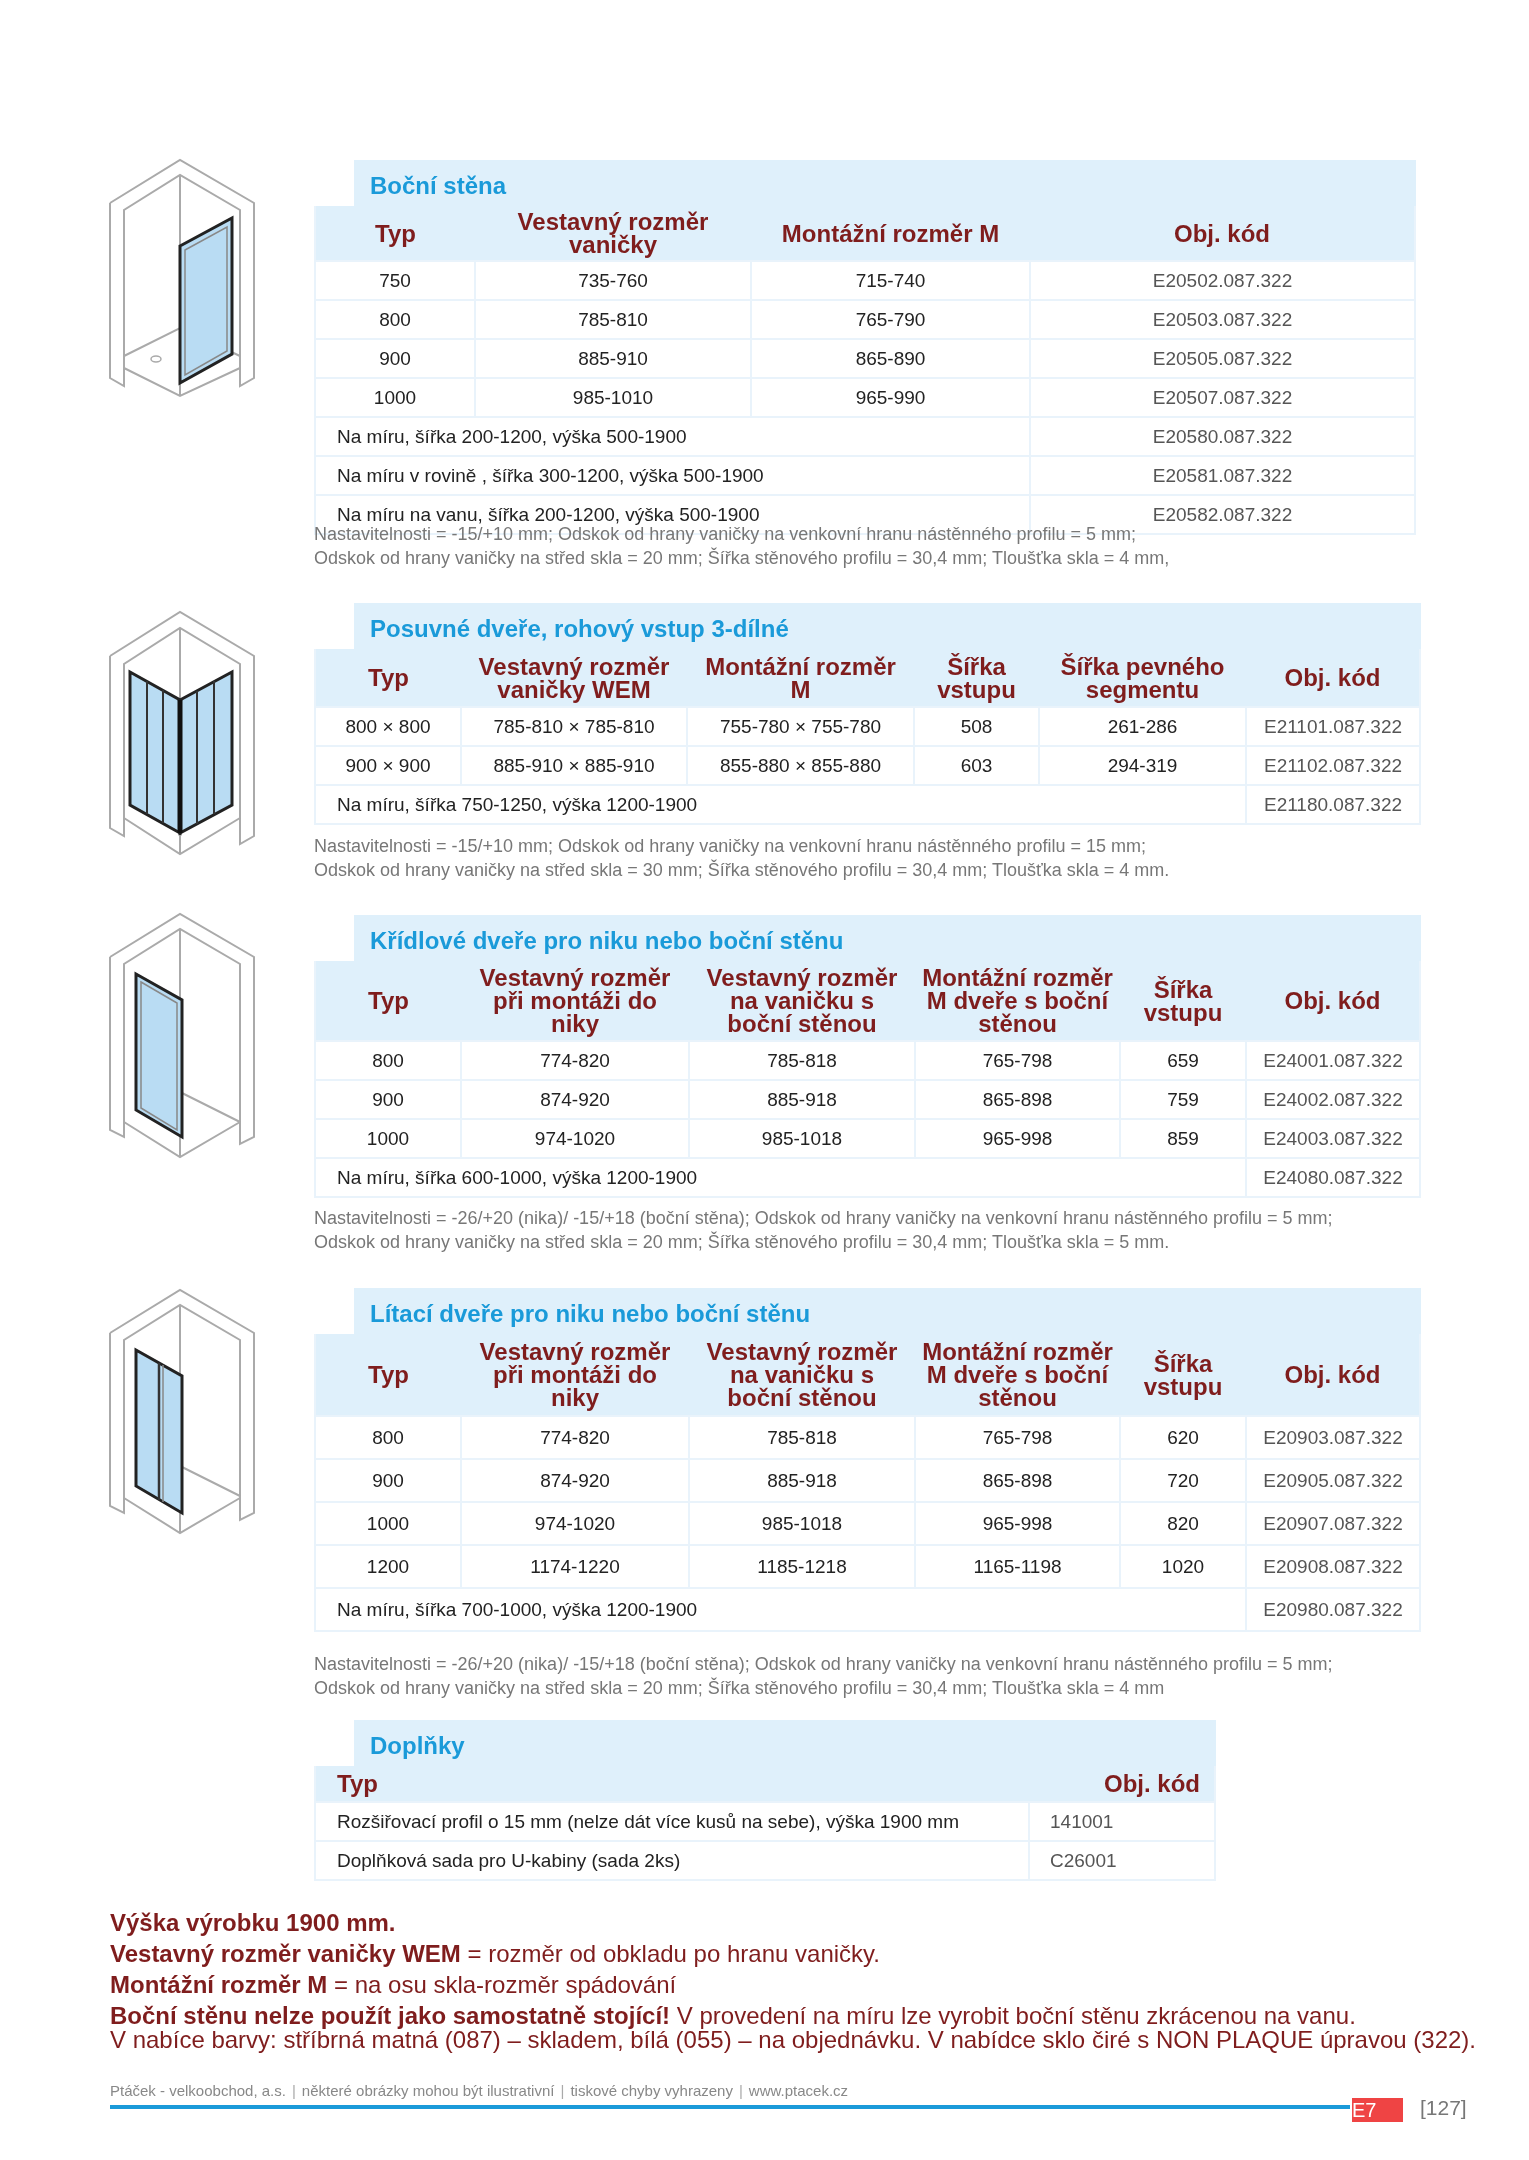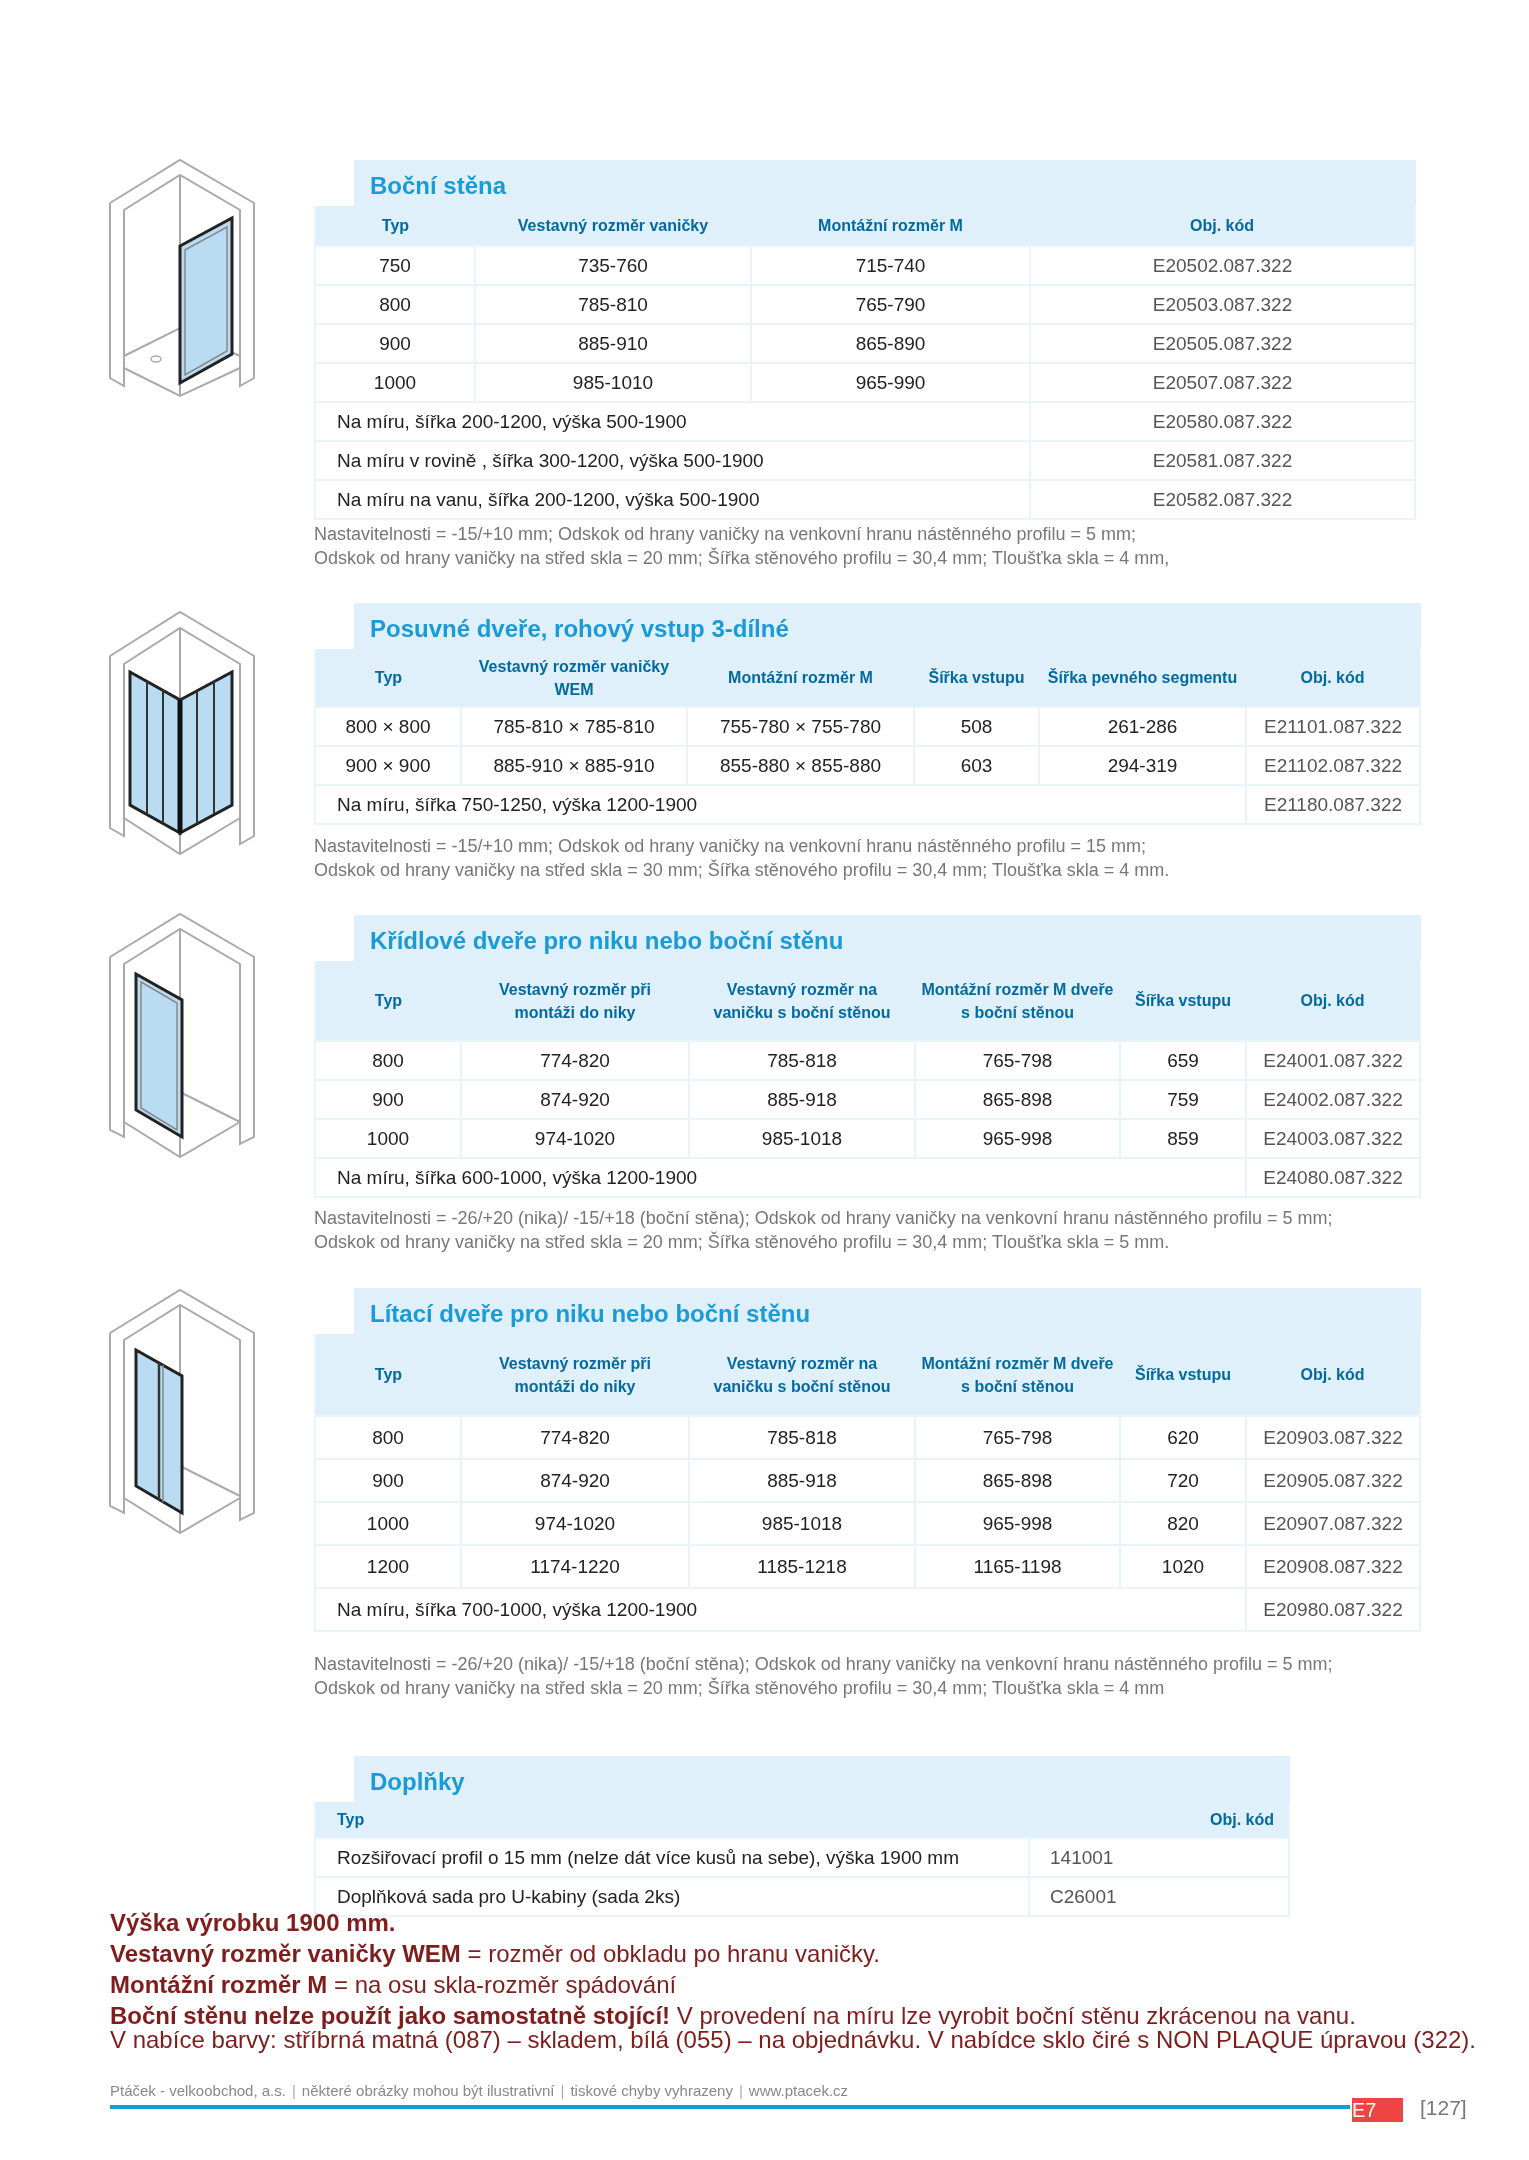--- a/index.html
+++ b/index.html
@@ -4,21 +4,21 @@
 <style>
   html, body { margin: 0; padding: 0; background: #ffffff; }
   body { width: 1529px; height: 2160px; position: relative; overflow: hidden;
          font-family: "Liberation Sans", "DejaVu Sans", sans-serif; color: #1a1a1a; }
   .illus { position: absolute; }
   .illus svg { display: block; }
   .block { position: absolute; left: 314px; }
   .tbl { border-collapse: collapse; table-layout: fixed; width: 100%; background: #ffffff; }
   .tbl caption { caption-side: top; text-align: left; background: #dff0fb;
                  color: #1a9ad9; font-weight: bold; font-size: 24px; padding: 12px 16px 6px 16px; margin-left: 40px; }
-  .tbl th { background: #dff0fb; font-weight: bold; font-size: 16px; color: #0369a1;
+  .tbl th { background: #dff0fb; font-weight: bold; font-size: 24px; color: #7f1d1d;
             text-align: center; line-height: 23px; padding: 4px 6px; vertical-align: middle; }
   .tbl td { font-size: 19px; color: #222; text-align: center; padding: 0 6px; height: 37px;
             border-top: 2px solid #e9f3fb; border-left: 2px solid #e9f3fb; }
   .tbl td:first-child { border-left: none; }
   .tbl td.code { color: #555; }
   .tbl td.wide { text-align: left; padding-left: 21px; }
   .tbl tr:last-child td { border-bottom: 2px solid #e9f3fb; }
   .tbl { border-right: 2px solid #e9f3fb; border-left: 2px solid #e9f3fb; }
   .note { position: absolute; left: 314px; font-size: 18px; color: #777; line-height: 24px; white-space: nowrap; }
   .legend { position: absolute; left: 110px; font-size: 24px; color: #7f1d1d; line-height: 22px; white-space: nowrap; }
@@ -322,21 +322,21 @@
         <td class="code">E20980.087.322</td>
       </tr>
     </tbody>
   </table>
 </div>
 <div class="note" style="top:1652px;">
   <div>Nastavitelnosti = -26/+20 (nika)/ -15/+18 (boční stěna); Odskok od hrany vaničky na venkovní hranu nástěnného profilu = 5 mm;</div>
   <div>Odskok od hrany vaničky na střed skla = 20 mm; Šířka stěnového profilu = 30,4 mm; Tloušťka skla = 4 mm</div>
 </div>
 
-<div class="block" style="top:1756px; width:976px;">
+<div class="block" style="top:1720px; width:902px;">
   <table class="tbl">
     <caption>Doplňky</caption>
     <colgroup>
         <col style="width:714px">
         <col>
       </colgroup>
     <thead>
       <tr style="height:36px">
         <th style="text-align:left; padding-left:21px;">Typ</th>
         <th style="text-align:right; padding-right:14px;">Obj. kód</th>

